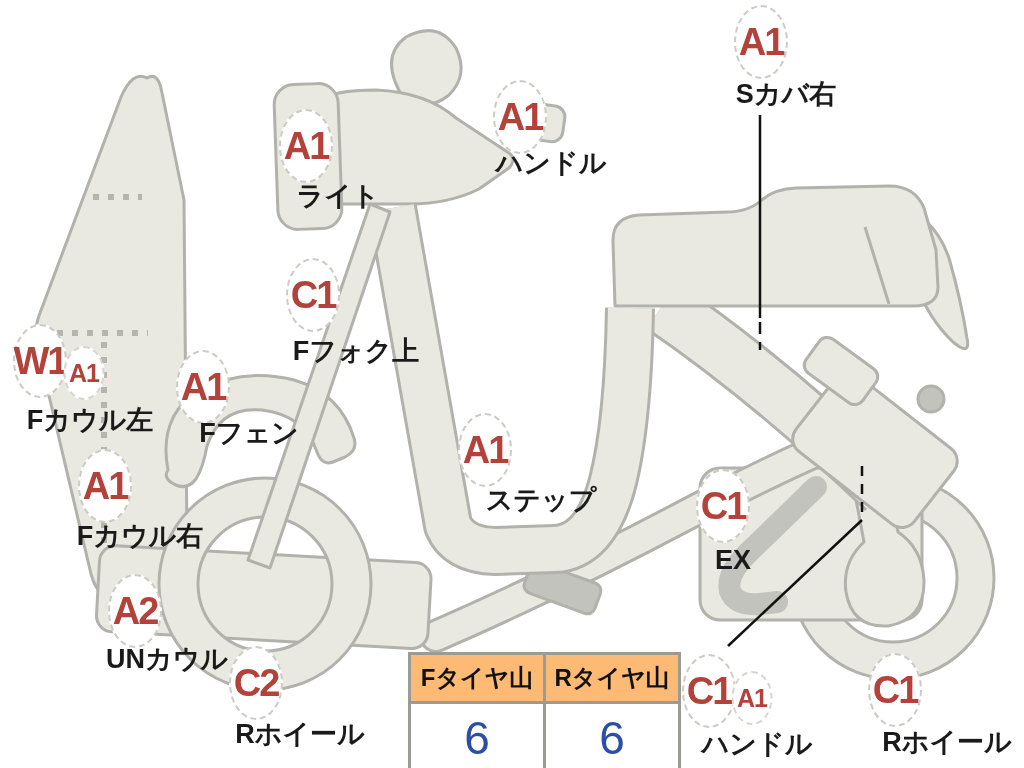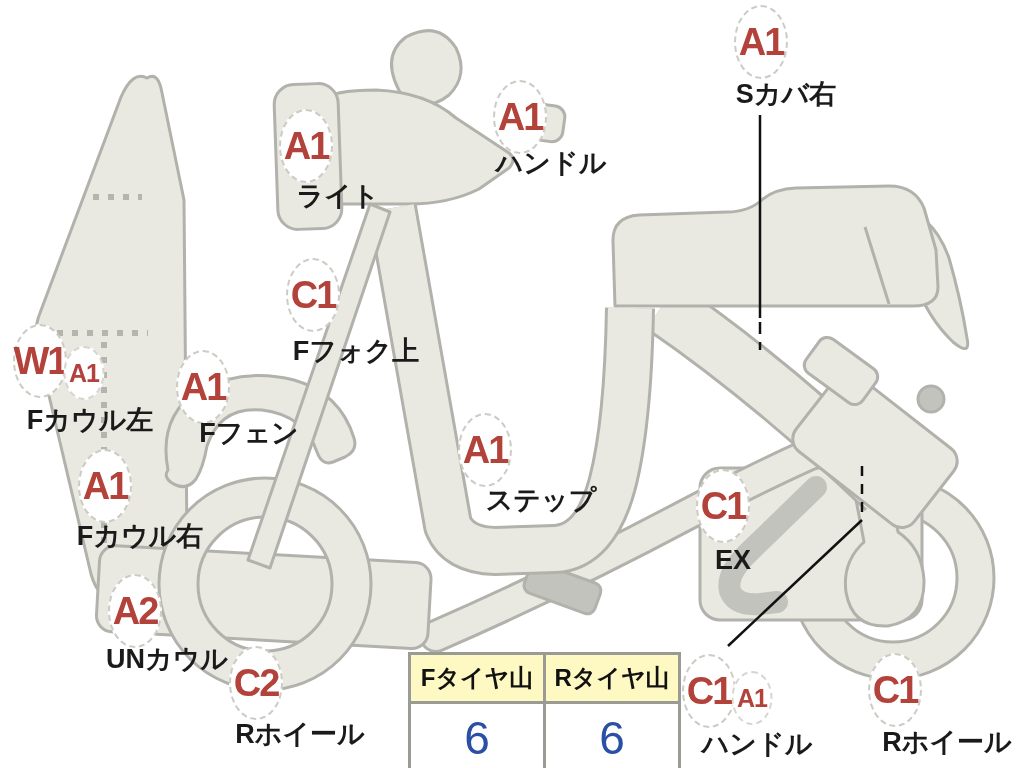--- a/index.html
+++ b/index.html
@@ -19,21 +19,21 @@
     font-family:"Liberation Sans",sans-serif;font-weight:700;font-size:25px;
     letter-spacing:-1px;color:#b2423a;transform:translate(-50%,-50%);}
   .anno-label{position:absolute;transform:translate(-50%,-50%);
     font-family:"Liberation Sans",sans-serif;font-weight:700;font-size:27px;
     color:#1a1a1a;white-space:nowrap;}
 
   #tire-table{position:absolute;left:408px;top:652px;border-collapse:collapse;
     background:#fff;}
   #tire-table th{width:130px;height:44px;border:3px solid #9b9b95;
     font-family:"Liberation Sans",sans-serif;font-weight:700;font-size:24px;color:#111;
-    text-align:center;vertical-align:middle;background:#fef9c3;}
+    text-align:center;vertical-align:middle;background:#fdba74;}
   #tire-table td{width:130px;height:66px;border:3px solid #9b9b95;
     font-family:"Liberation Sans",sans-serif;font-weight:400;font-size:46px;color:#2b4fa5;
     text-align:center;vertical-align:middle;background:#fff;}
 </style>
 </head>
 <body>
 
 <div id="stage">
 
   <svg id="art" width="1024" height="768" viewBox="0 0 1024 768">

